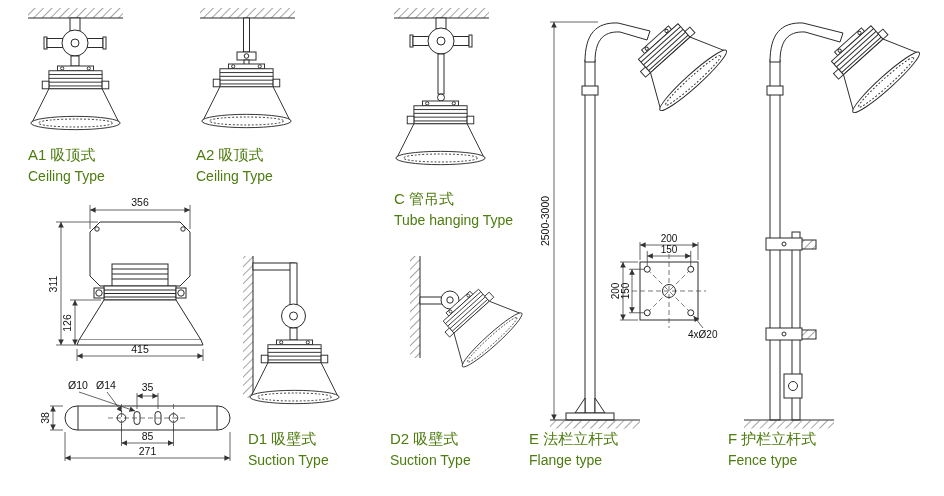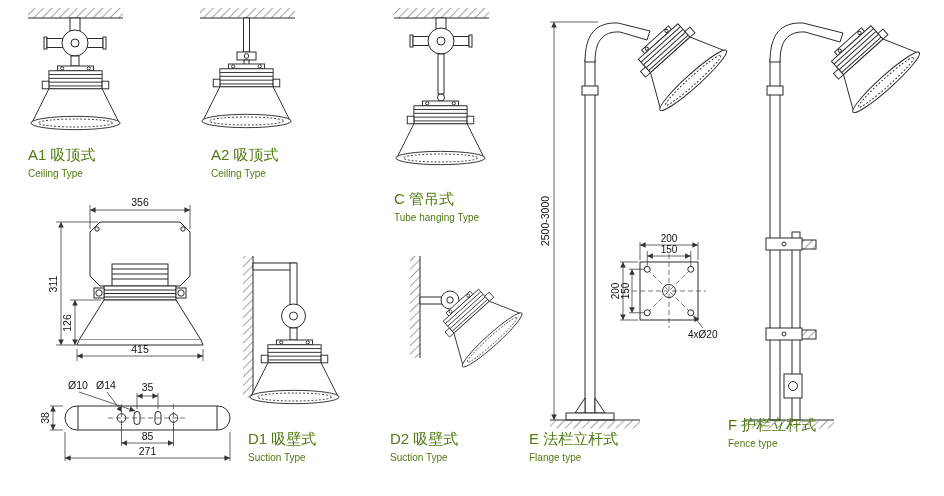--- a/index.html
+++ b/index.html
@@ -1,21 +1,21 @@
 <!DOCTYPE html>
 <html><head>
 <meta charset="utf-8">
 <style>
   html,body{margin:0;padding:0;background:#fff}
   #stage{position:relative;width:944px;height:496px;background:#fff;overflow:hidden;
          font-family:"Liberation Sans",sans-serif}
   #art{position:absolute;left:0;top:0}
   .lbl{position:absolute;color:#4d7c0f;line-height:1.25;white-space:nowrap}
   .lbl .cn{font-size:15px;margin-bottom:3px}
-  .lbl .en{font-size:10px}
+  .lbl .en{font-size:14px}
   svg text{font-family:"Liberation Sans",sans-serif;font-size:10.5px;fill:#111}
   svg text.f{font-size:10px}
   .s{fill:#fff;stroke:#2b2b2b;stroke-width:1}
   .ln{fill:none;stroke:#2b2b2b;stroke-width:1}
   .dim{fill:none;stroke:#404040;stroke-width:.8}
   .dsh{fill:none;stroke:#404040;stroke-width:.7;stroke-dasharray:5 3}
   .ht{fill:url(#hatch);stroke:none}
 </style>
 </head>
 <body>
@@ -235,38 +235,38 @@
     <circle class="s" cx="793" cy="386" r="4.5"></circle>
     <line class="ln" x1="744" y1="420" x2="834" y2="420"></line>
     <rect class="ht" x="744" y="420.5" width="90" height="8"></rect>
   </g>
 </svg>
 
 <div class="lbl" style="left:28px;top:146px">
   <div class="cn">A1 吸顶式</div>
   <div class="en">Ceiling Type</div>
 </div>
-<div class="lbl" style="left:211px;top:146px">
+<div class="lbl" style="left:196px;top:146px">
   <div class="cn">A2 吸顶式</div>
   <div class="en">Ceiling Type</div>
 </div>
 <div class="lbl" style="left:394px;top:190px">
   <div class="cn">C 管吊式</div>
   <div class="en">Tube hanging Type</div>
 </div>
 <div class="lbl" style="left:248px;top:430px">
   <div class="cn">D1 吸壁式</div>
   <div class="en">Suction Type</div>
 </div>
 <div class="lbl" style="left:390px;top:430px">
   <div class="cn">D2 吸壁式</div>
   <div class="en">Suction Type</div>
 </div>
 <div class="lbl" style="left:529px;top:430px">
   <div class="cn">E 法栏立杆式</div>
   <div class="en">Flange type</div>
 </div>
-<div class="lbl" style="left:728px;top:416px">
+<div class="lbl" style="left:728px;top:430px">
   <div class="cn">F 护栏立杆式</div>
   <div class="en">Fence type</div>
 </div>
 
 </div>
 
 </body></html>

